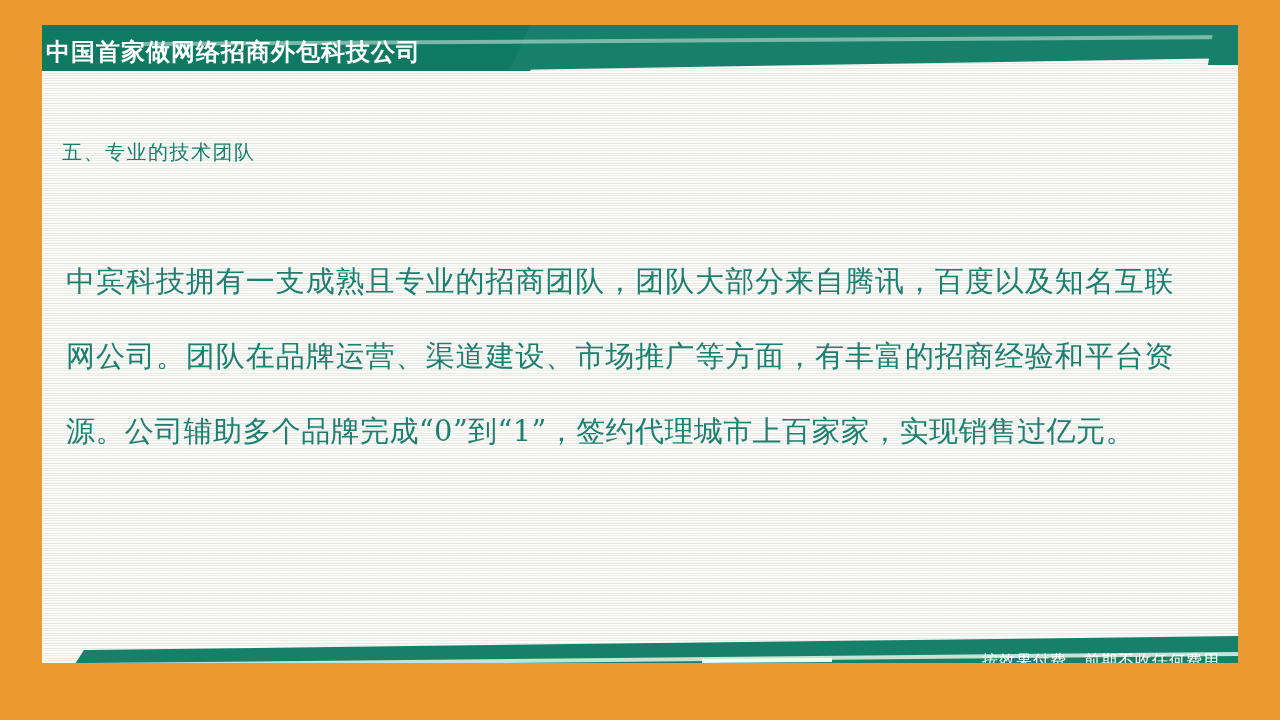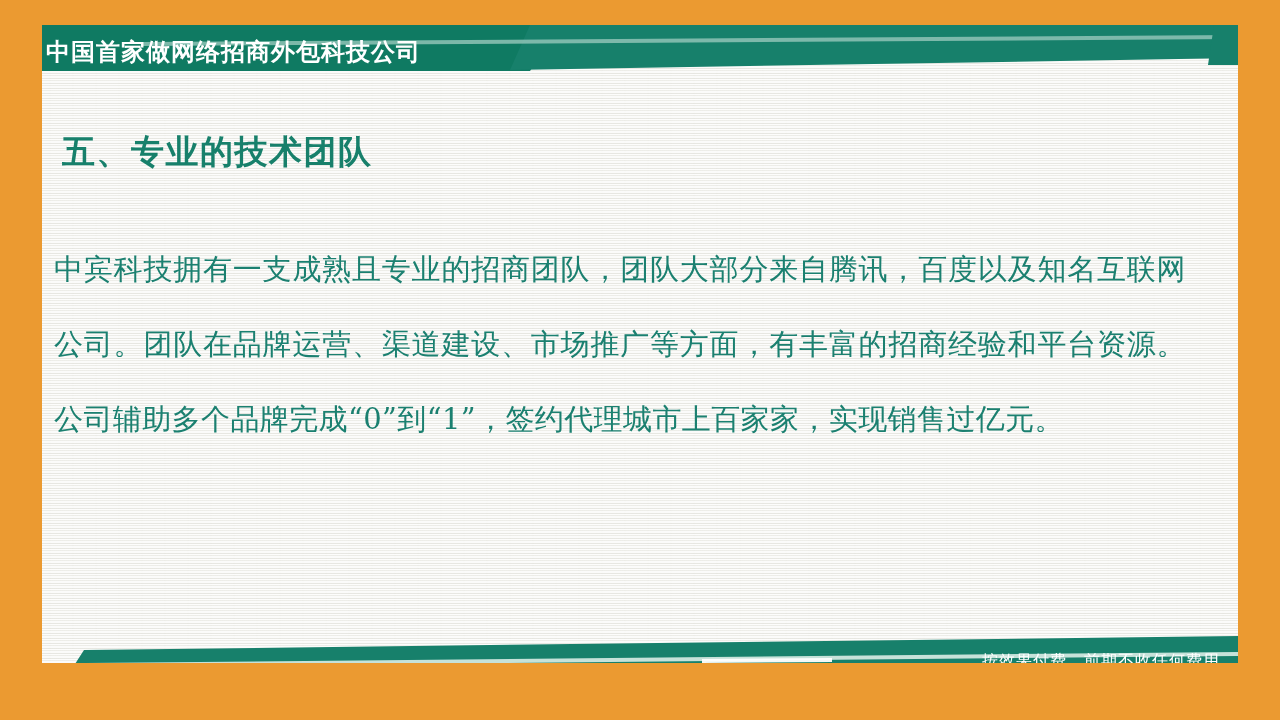--- a/index.html
+++ b/index.html
@@ -78,42 +78,42 @@
     white-space: nowrap;
   }
 
   
   .section-heading {
     position: absolute;
     left: 62px;
     top: 132px;
     color: #17806b;
     font-family: "DejaVu Sans", "Liberation Sans", sans-serif;
-    font-size: 33px;
-    font-weight: bold;
+    font-size: 20px;
+    font-weight: normal;
     letter-spacing: 1.5px;
     line-height: 40px;
     white-space: nowrap;
   }
 
   
   .body-copy {
     position: absolute;
     left: 50px;
     top: 228px;
     width: 1140px;
     color: #1b8070;
     font-family: "DejaVu Serif", "Liberation Serif", serif;
     font-size: 29px;
     line-height: 75px;
     text-align: justify;
     text-justify: inter-ideograph;
     letter-spacing: 0.4px;
   }
-  .body-copy p { margin: 4px; }
+  .body-copy p { margin: 16px; }
 
   
   .footer-band {
     position: absolute;
     left: 42px;
     top: 630px;
     width: 1196px;
     height: 65px;
     pointer-events: none;
   }

